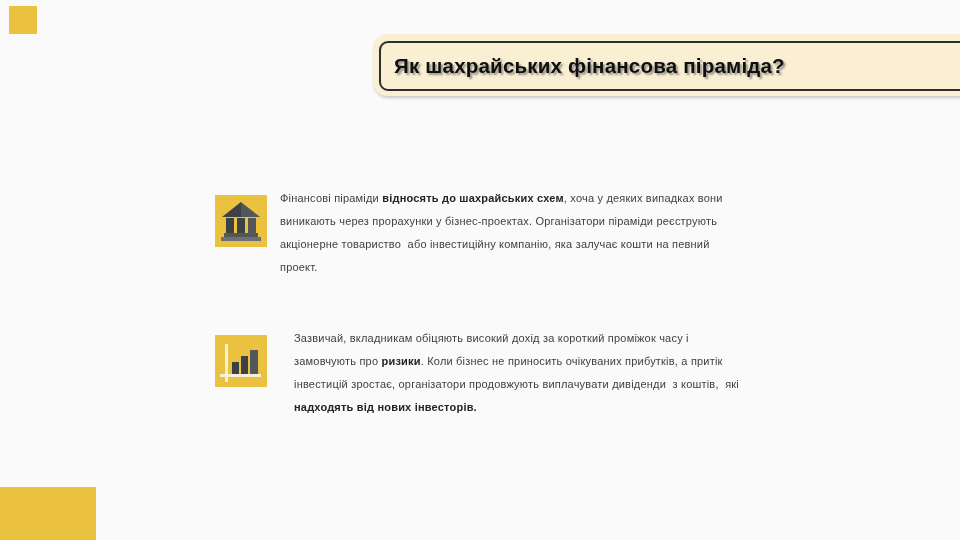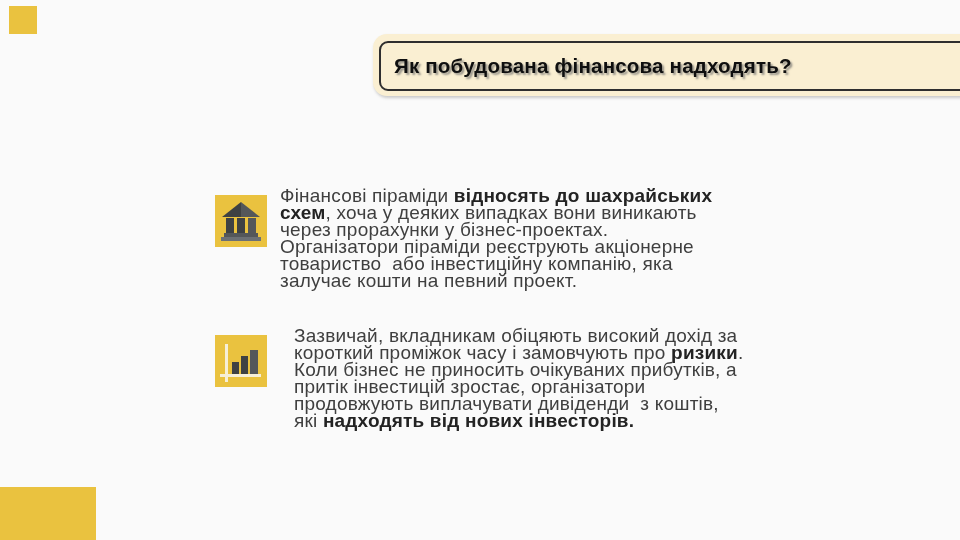--- a/index.html
+++ b/index.html
@@ -65,22 +65,22 @@
     background:var(--accent-yellow);
   }
   .icon-box svg{display:block;width:52px;height:52px;}
   .icon-1{left:215px;top:195px;}
   .icon-2{left:215px;top:335px;}
 
   .para{
     position:absolute;
     width:452px;
     margin:0;
-    font-size:19px;
-    line-height:17px;
+    font-size:11px;
+    line-height:23px;
     letter-spacing:0.2px;
     color:var(--body-text);
     white-space:pre-wrap;
   }
   .para .b{font-weight:bold;color:var(--body-bold-text);}
   .para-1{left:280px;top:187px;}
   .para-2{left:294px;top:327px;}
 
   .fill-dark{fill:var(--icon-dark);}
   .fill-mid{fill:var(--icon-mid);}
@@ -90,21 +90,21 @@
 </head>
 <body>
 
 <div class="slide">
 
   <div class="deco deco-tl"></div>
   <div class="deco deco-bl"></div>
 
   <div class="title-box">
     <div class="title-inner">
-      <span class="title-text">Як побудована фінансова надходять?</span>
+      <span class="title-text">Як шахрайських фінансова піраміда?</span>
     </div>
   </div>
 
   <div class="icon-box icon-1">
     <svg viewBox="0 0 52 52" xmlns="http://www.w3.org/2000/svg" aria-hidden="true">
       <polygon class="fill-dark" points="26,7 7,22 26,22"></polygon>
       <polygon class="fill-mid" points="26,7 45,22 26,22"></polygon>
       <rect class="fill-dark" x="11" y="23" width="8" height="15"></rect>
       <rect class="fill-dark" x="22" y="23" width="8" height="15"></rect>
       <rect class="fill-mid" x="33" y="23" width="8" height="15"></rect>

